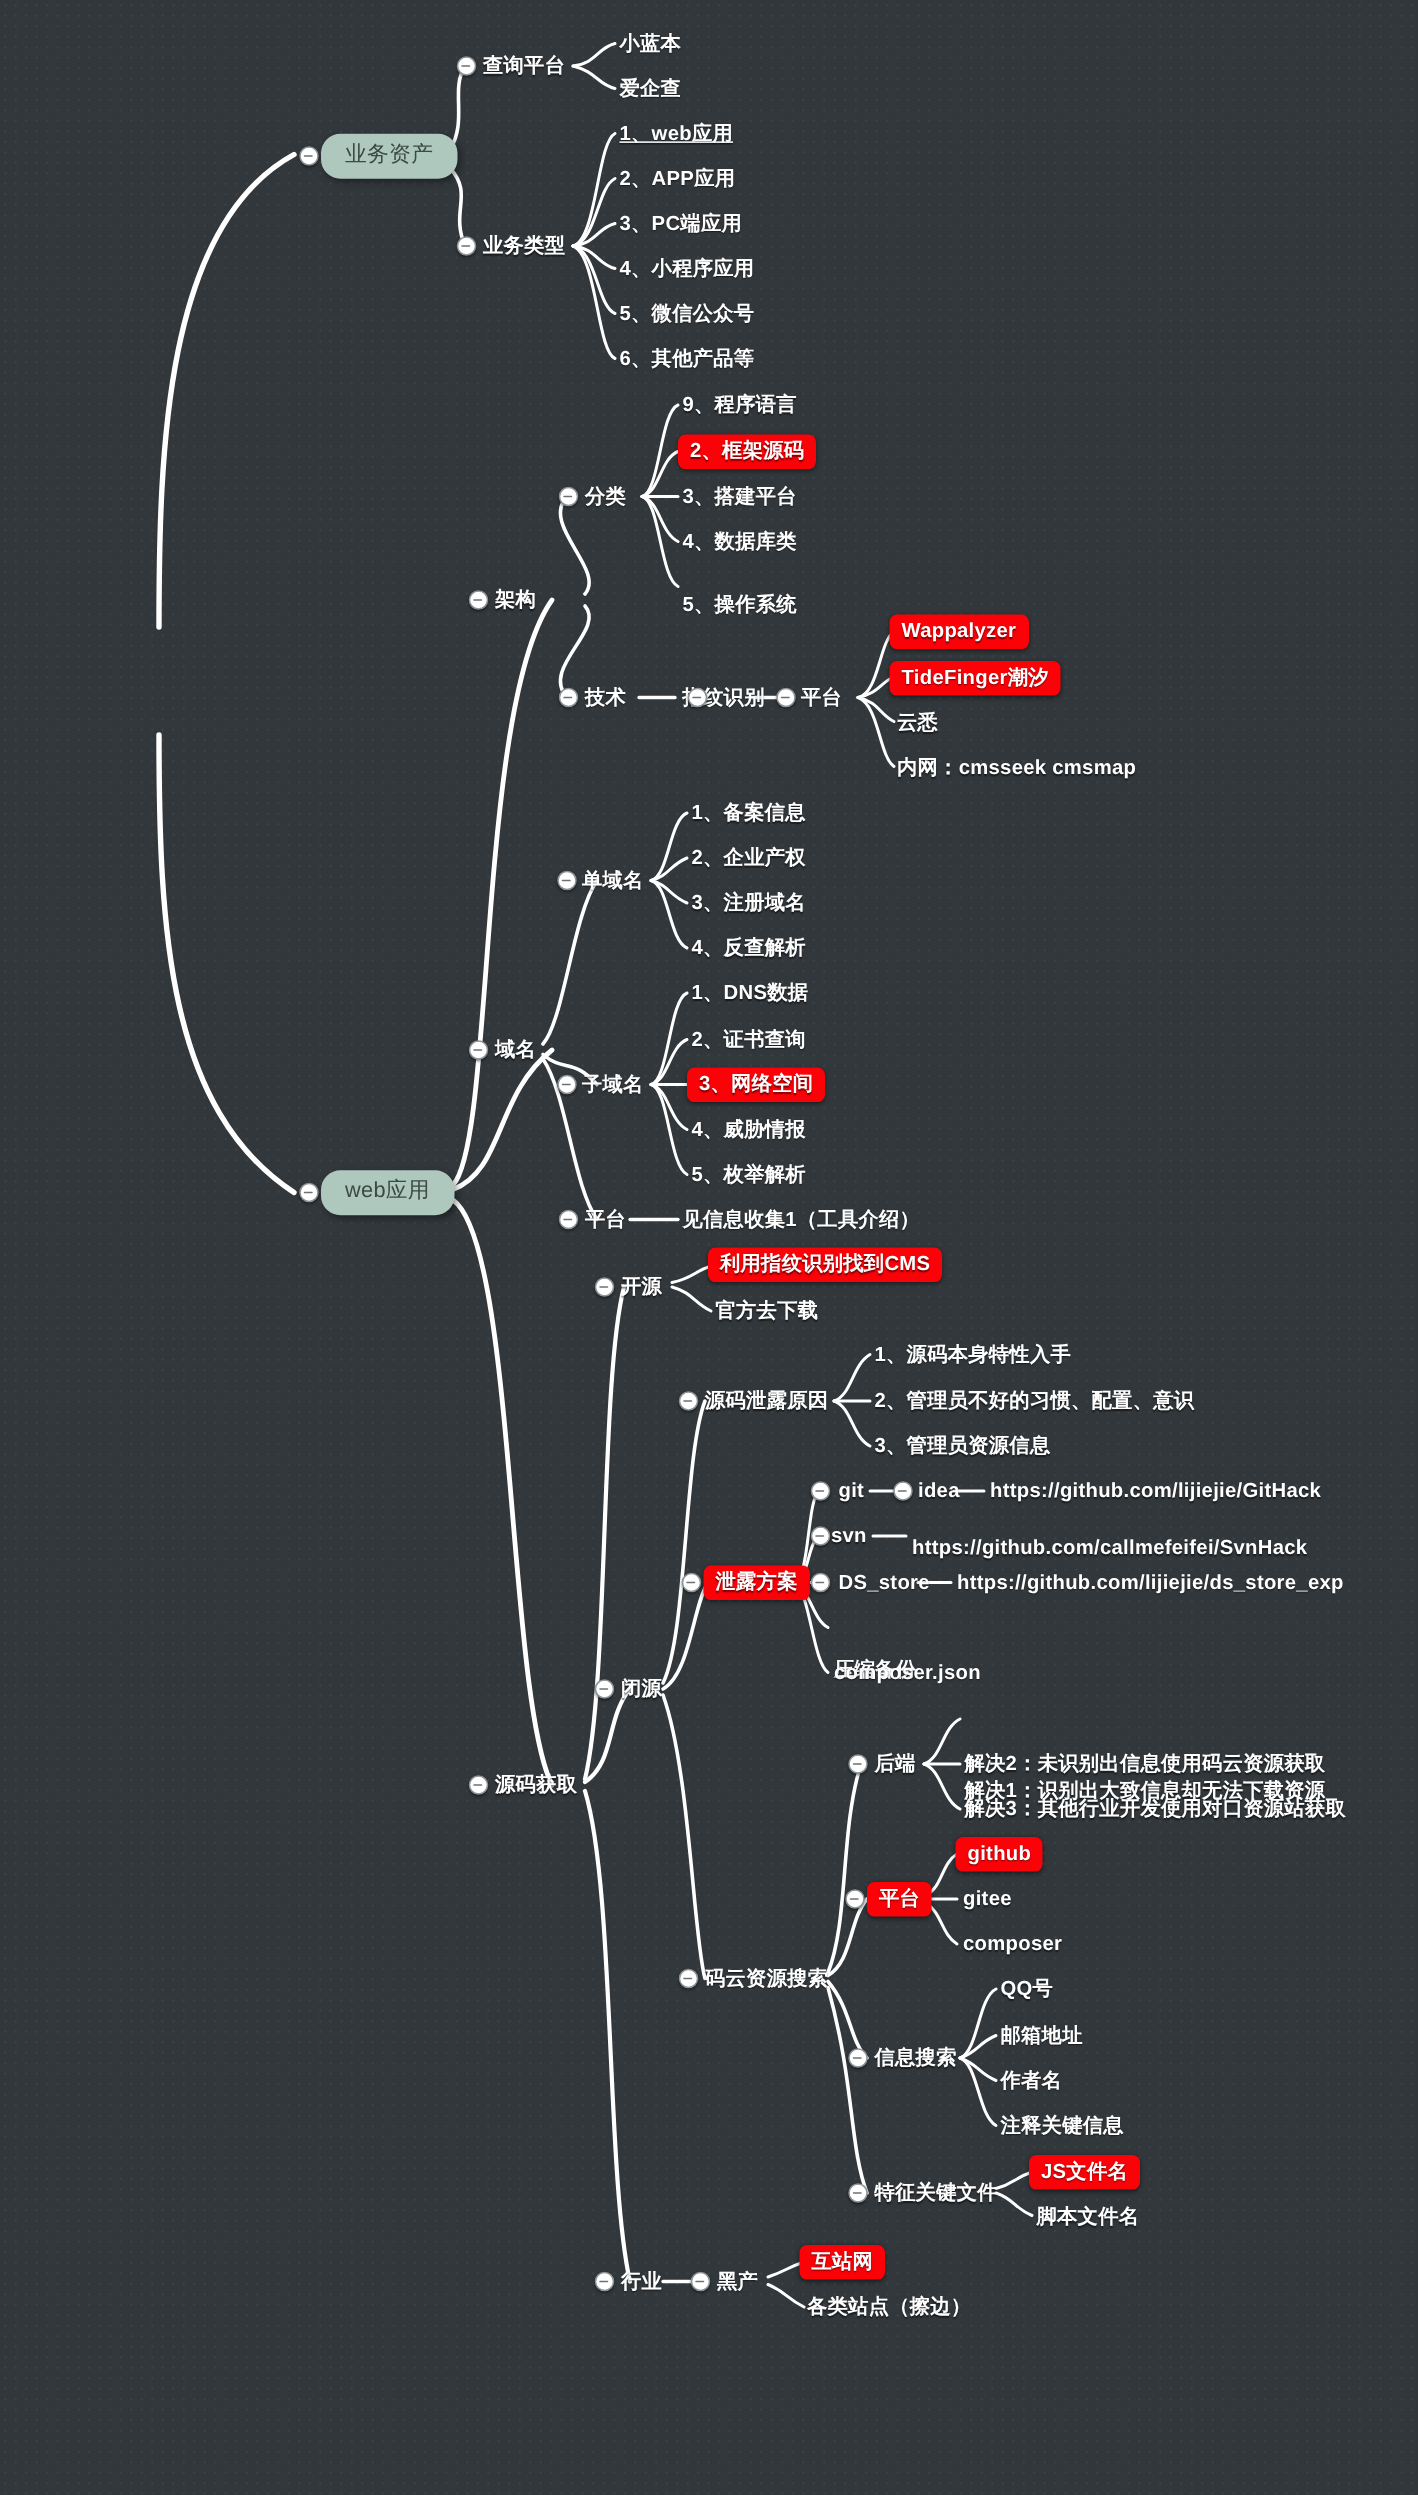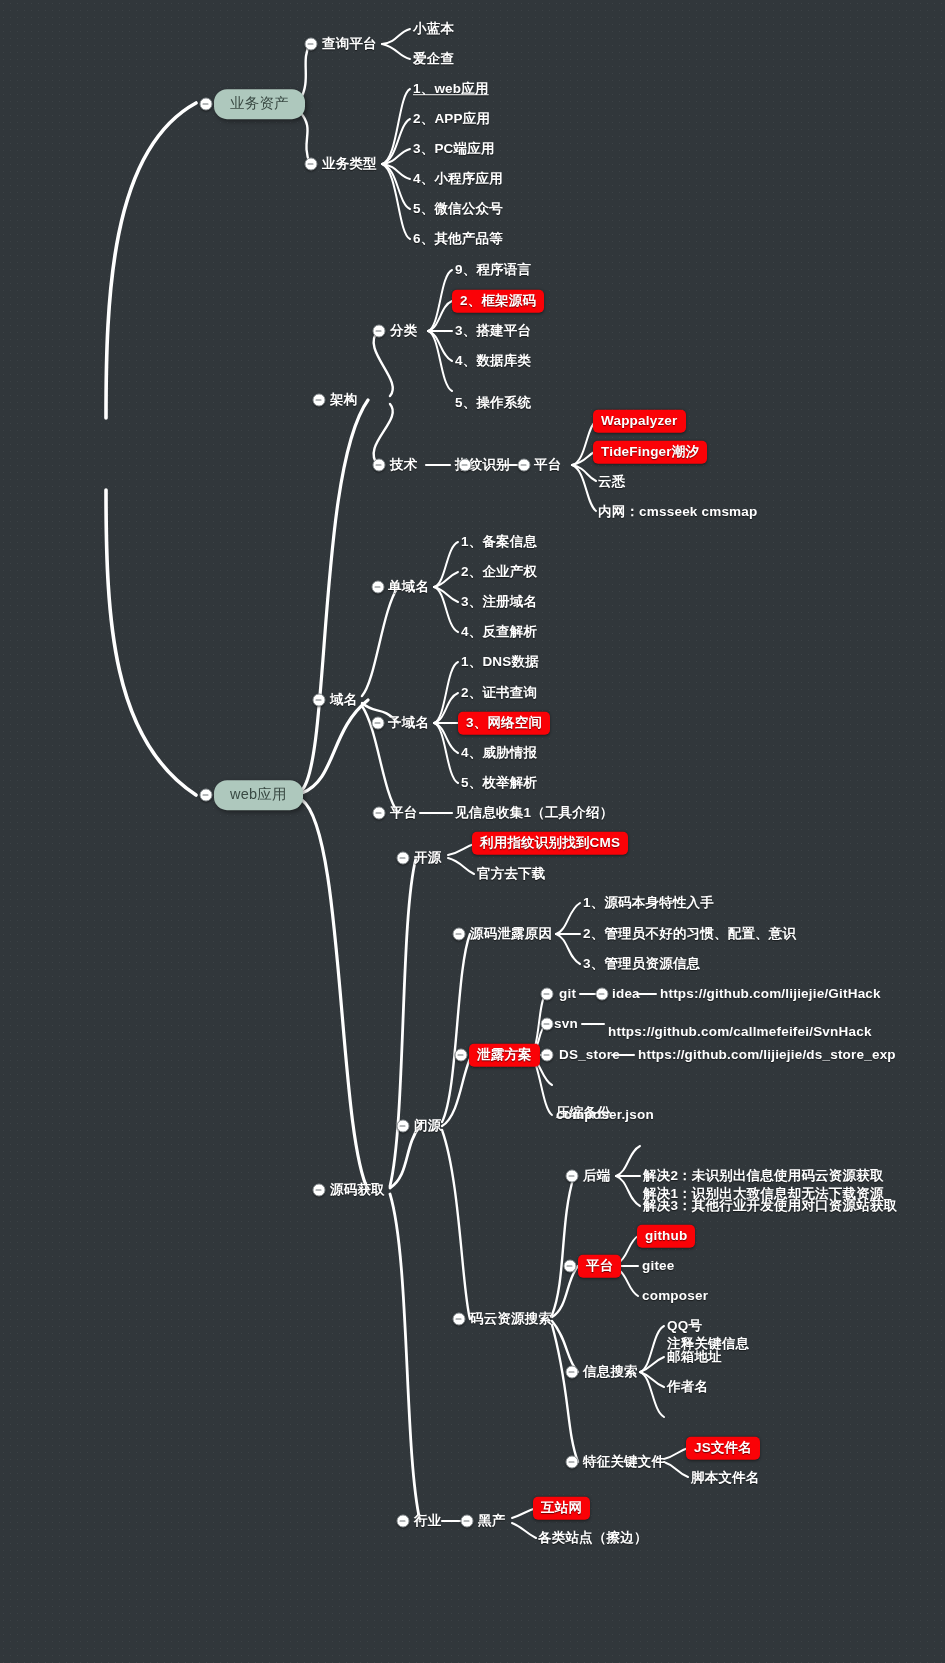--- a/index.html
+++ b/index.html
@@ -316,21 +316,21 @@
   <div class="dot" style="left:570px; top:1266px;"></div>
   <div class="node red" style="left:637px; top:1236px;">github</div>
   <div class="node plain" style="left:642px; top:1266px;">gitee</div>
   <div class="node plain" style="left:642px; top:1296px;">composer</div>
 
   <div class="node plain" style="left:583px; top:1372px;text-align:center;">信息搜索</div>
   <div class="dot" style="left:572px; top:1372px;"></div>
   <div class="node plain" style="left:667px; top:1326px;">QQ号</div>
   <div class="node plain" style="left:667px; top:1357px;">邮箱地址</div>
   <div class="node plain" style="left:667px; top:1387px;">作者名</div>
-  <div class="node plain" style="left:667px; top:1344px;text-align:center;">注释关键信息</div>
+  <div class="node plain" style="left:667px; top:1417px;text-align:center;">注释关键信息</div>
 
   <div class="node plain" style="left:583px; top:1462px;">特征关键文件</div>
   <div class="dot" style="left:572px; top:1462px;"></div>
   <div class="node red" style="left:686px; top:1448px;">JS文件名</div>
   <div class="node plain" style="left:691px; top:1478px;">脚本文件名</div>
 
   <div class="node plain" style="left:414px; top:1521px;">行业</div>
   <div class="dot" style="left:403px; top:1521px;"></div>
   <div class="node plain" style="left:478px; top:1521px;">黑产</div>
   <div class="dot" style="left:467px; top:1521px;"></div>

